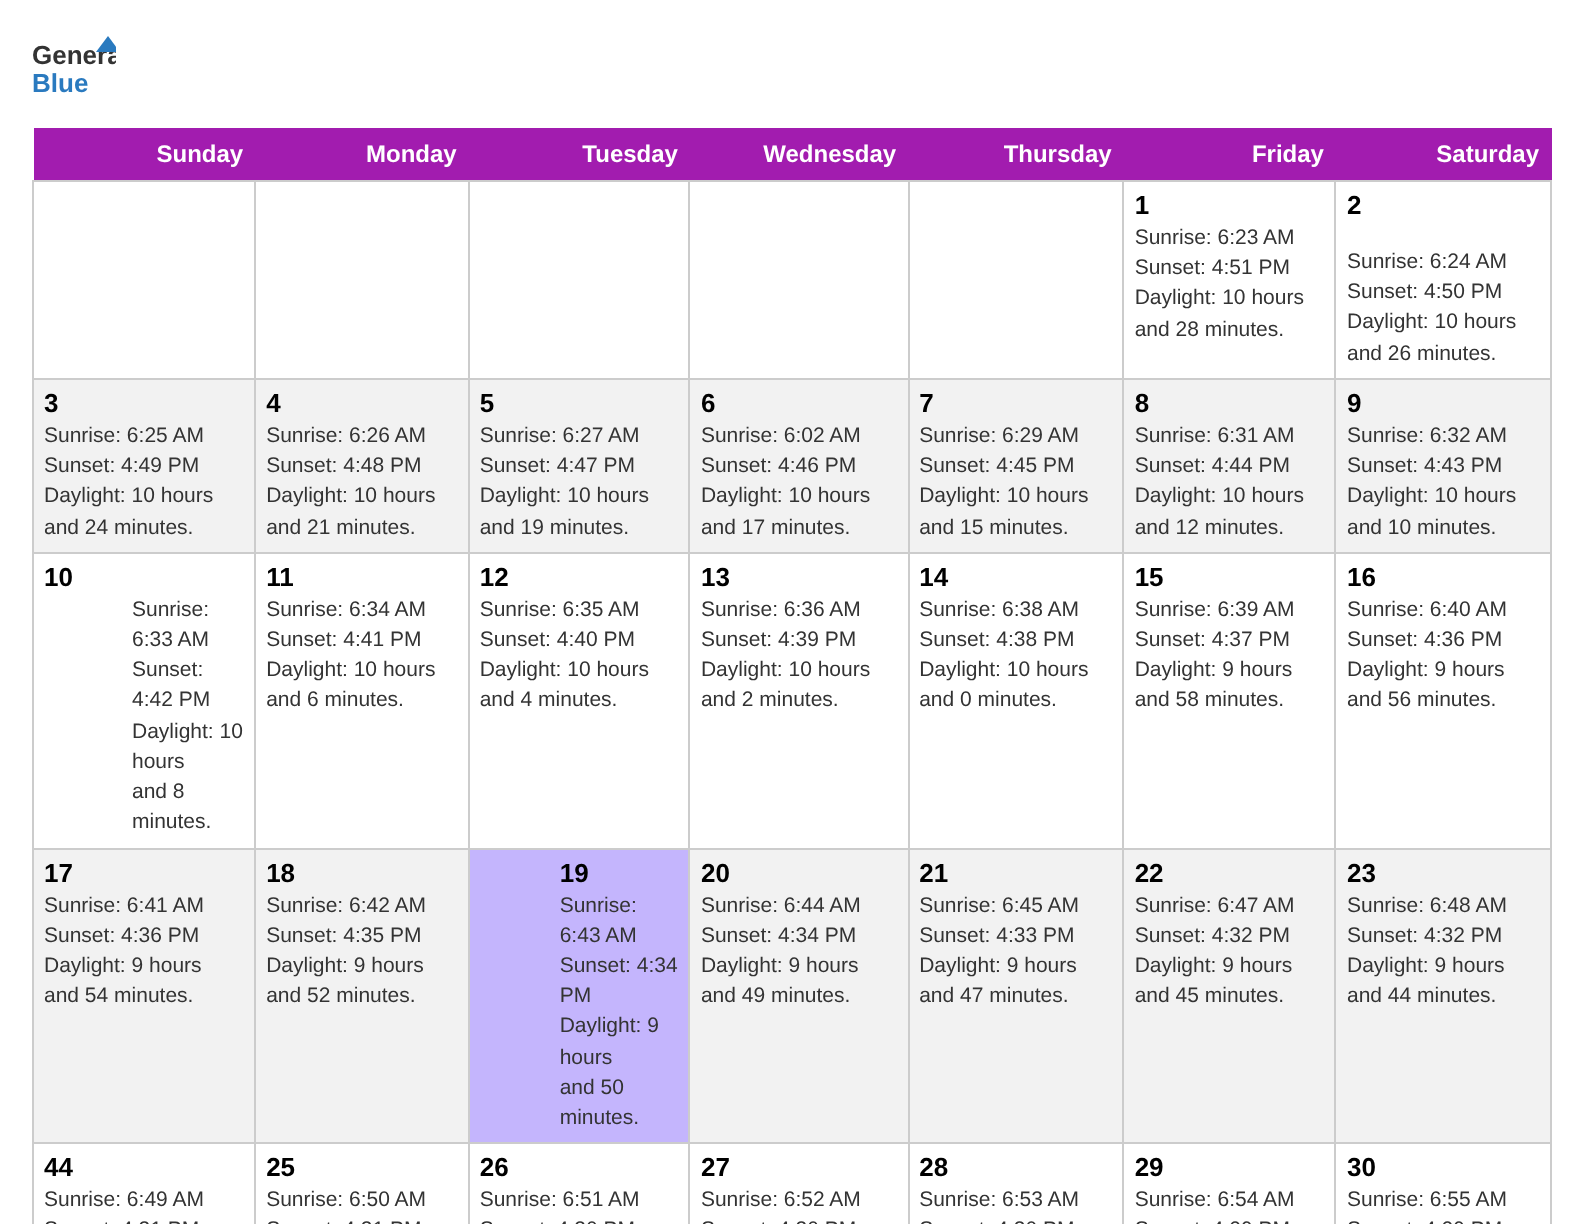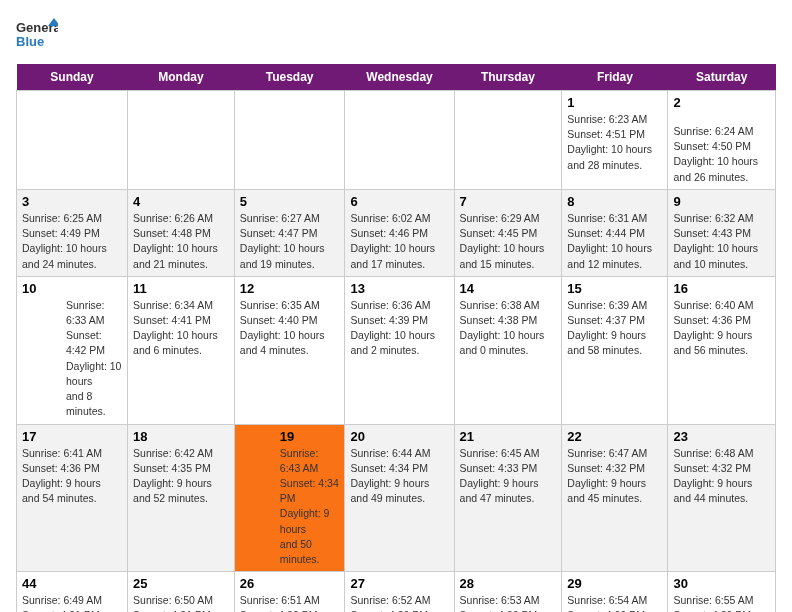--- a/index.html
+++ b/index.html
@@ -32,23 +32,23 @@
     .location-title {
       font-size: 16px;
       color: #555;
     }
     .calendar-table {
       width: 100%;
       border-collapse: collapse;
       font-size: 11px;
     }
     .calendar-table th {
-      background-color: #701a75;
+      background-color: #a21caf;
       color: white;
-      text-align: center;
+      text-align: right;
       padding: 6px 6px;
       font-size: 12px;
       font-weight: bold;
     }
     .calendar-table td {
       border: 1px solid #ccc;
       vertical-align: top;
       padding: 4px 5px;
       height: 80px;
       width: 113px;
@@ -233,21 +233,21 @@
 Daylight: 9 hours
 and 54 minutes.</div>
         </td>
         <td style="background: rgb(242, 242, 242);">
           <span class="day-number">18</span>
           <div class="day-info" style="white-space: pre-line;">Sunrise: 6:42 AM
 Sunset: 4:35 PM
 Daylight: 9 hours
 and 52 minutes.</div>
         </td>
-        <td style="background: #f97316; padding-left: 45px;">
+        <td style="background: #c4b5fd; padding-left: 45px;">
           <span class="day-number">19</span>
           <div class="day-info" style="white-space: pre-line;">Sunrise: 6:43 AM
 Sunset: 4:34 PM
 Daylight: 9 hours
 and 50 minutes.</div>
         </td>
         <td style="background: rgb(242, 242, 242);">
           <span class="day-number">20</span>
           <div class="day-info" style="white-space: pre-line;">Sunrise: 6:44 AM
 Sunset: 4:34 PM

